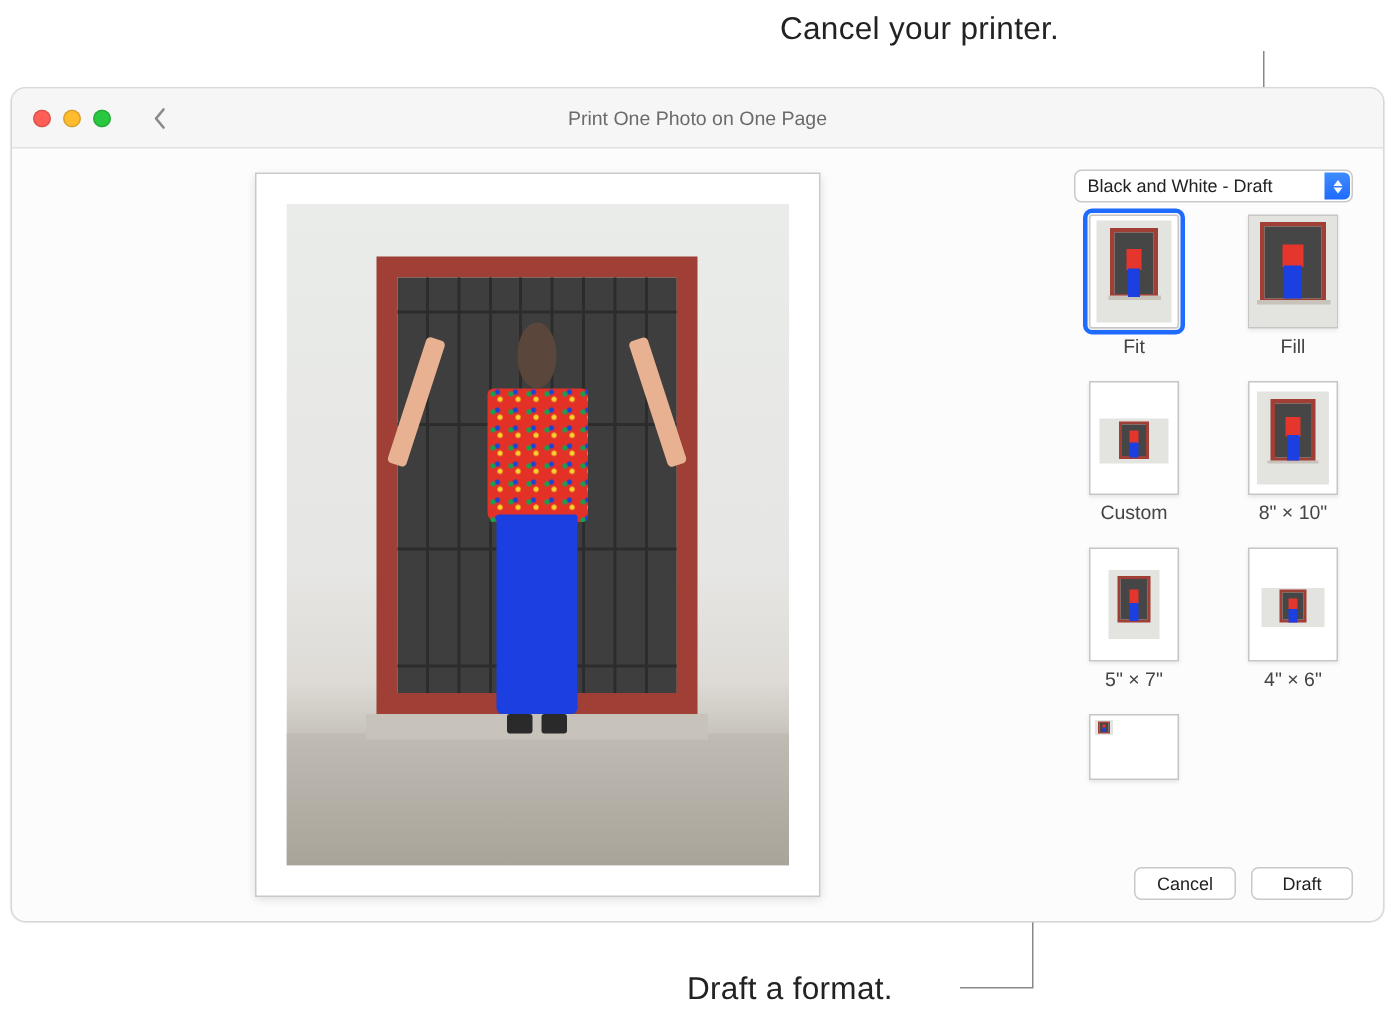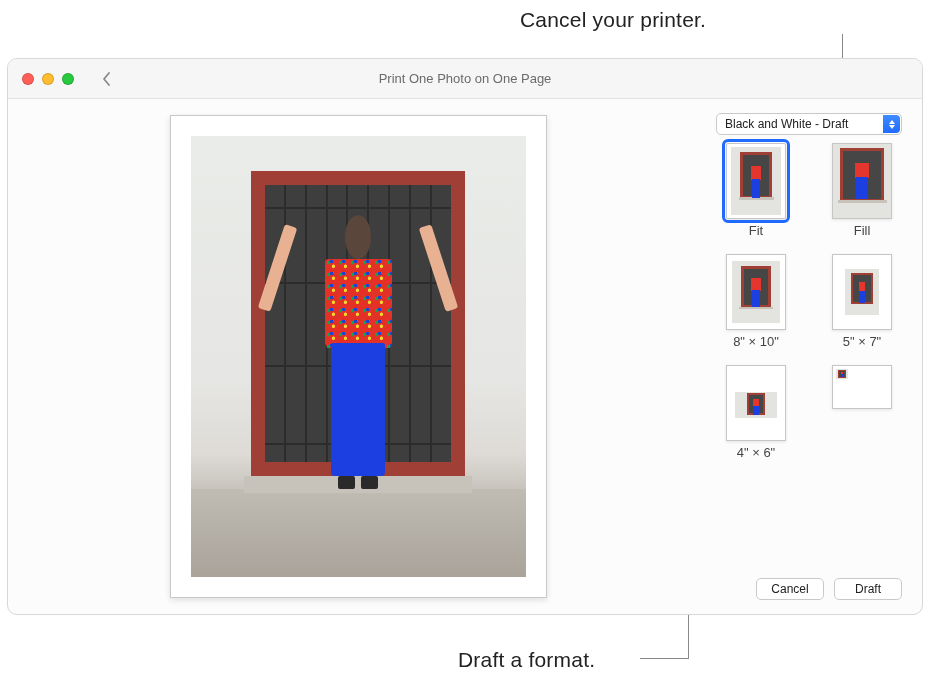--- a/index.html
+++ b/index.html
@@ -362,20 +362,35 @@
                   </div>
                 <div class="mini-sill" style="left:15%;right:15%;bottom:20%;height:4%;"></div>
                 <div class="mini-person-jacket" style="left:40%;top:26%;width:20%;height:20%;"></div>
                 <div class="mini-person-skirt" style="left:42%;top:45%;width:16%;height:30%;"></div>
               </div>
             </div>
           </div>
           <span>Fill</span>
         </div>
 
+        <div class="format-item">
+          <div class="format-paper">
+            <div class="format-photo" style="left:6px;right:6px;top:24px;height:30px;">
+              <div class="mini-photo">
+                <div class="mini-wall"></div>
+                <div class="mini-frame" style="left:28%;right:28%;top:5%;bottom:10%;border-width:2px;">
+                    <div style="position:absolute;inset:0;background:#464646;"></div>
+                  </div>
+                <div class="mini-person-jacket" style="left:43%;top:25%;width:14%;height:30%;"></div>
+                <div class="mini-person-skirt" style="left:44%;top:52%;width:12%;height:35%;"></div>
+              </div>
+            </div>
+          </div>
+          <span>Custom</span>
+        </div>
 
         <div class="format-item">
           <div class="format-paper">
             <div class="format-photo" style="left:5px;right:5px;top:6px;bottom:6px;">
               <div class="mini-photo">
                 <div class="mini-wall"></div>
                 <div class="mini-frame" style="left:18%;right:18%;top:8%;bottom:24%;">
                     <div style="position:absolute;inset:0;background:#464646;"></div>
                   </div>
                 <div class="mini-sill" style="left:15%;right:15%;bottom:22%;height:4%;"></div>

